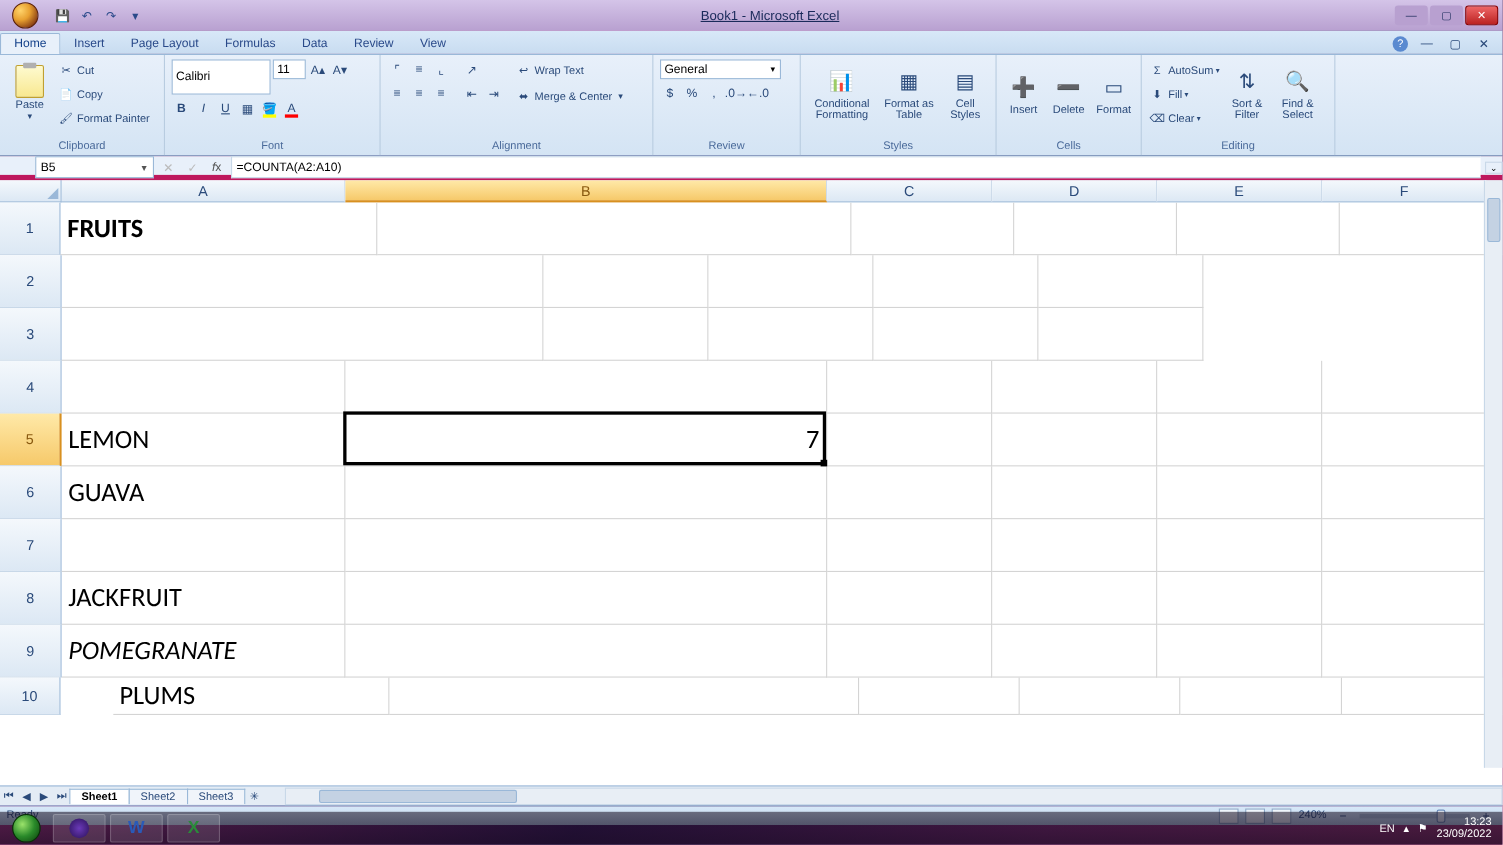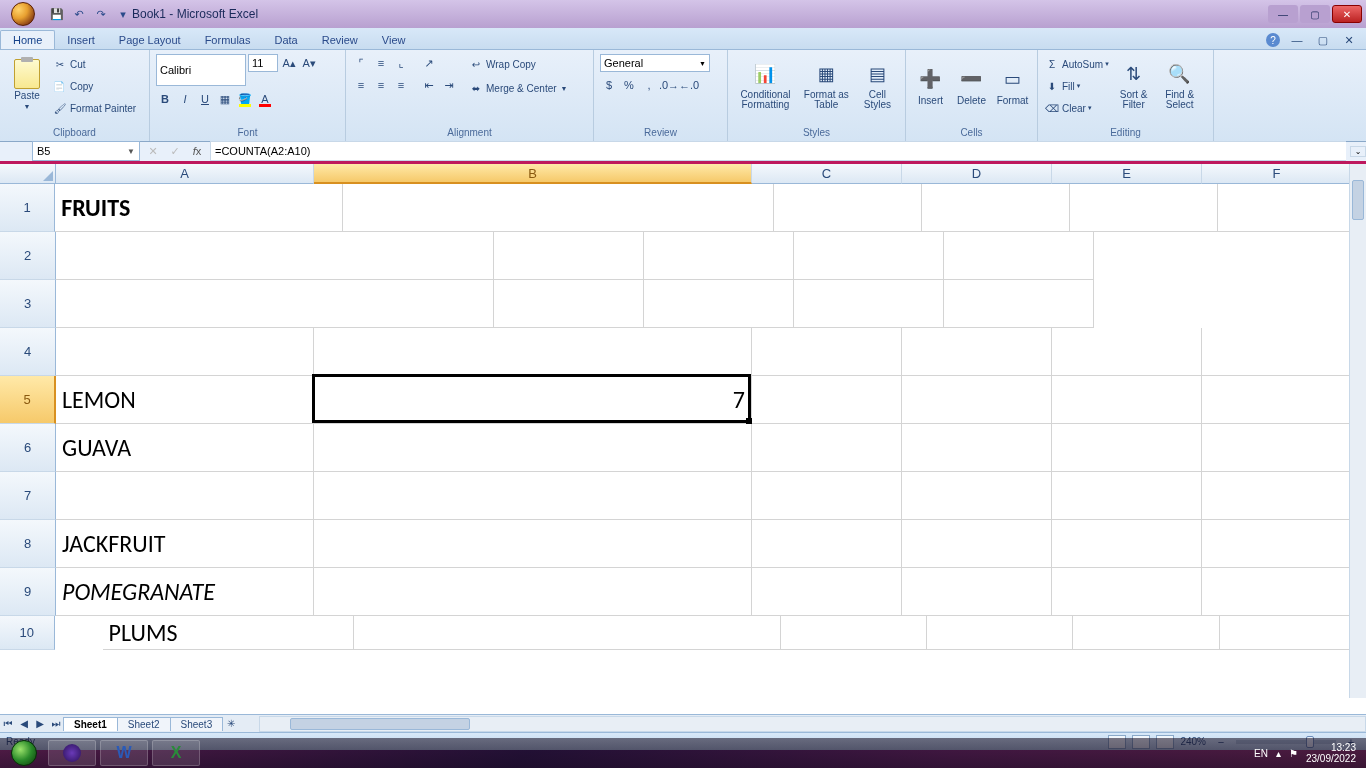--- a/index.html
+++ b/index.html
@@ -4,21 +4,21 @@
 <style>
 * { box-sizing: border-box; margin: 0; padding: 0; font-family: "Segoe UI", Tahoma, sans-serif; }
 body { width: 1366px; height: 768px; overflow: hidden; background: linear-gradient(135deg, #5a1e5e 0%, #c43b8c 30%, #3a1a5a 60%, #8a2d7a 80%, #a83875 100%); position: relative; }
 
 
 .titlebar { height: 28px; background: linear-gradient(#d4c4e8, #b8a0d0); display: flex; align-items: center; padding: 0 2px; }
 .office-btn { width: 42px; height: 28px; display: flex; align-items: center; justify-content: center; }
 .office-logo { width: 24px; height: 24px; border-radius: 50%; background: radial-gradient(circle at 30% 30%, #ffd36b, #e8a030 40%, #7a3010 85%); border: 1px solid #5a2008; }
 .qat { display: flex; gap: 4px; margin-left: 4px; }
 .qat-btn { width: 18px; height: 18px; display: flex; align-items: center; justify-content: center; color: #2a4a8a; font-size: 11px; cursor: pointer; }
-.title-text { flex: 1; color: #1a2a5a; font-size: 12px; }
+.title-text { flex: 1; text-align: center; color: #1a2a5a; font-size: 12px; text-decoration: underline; }
 .win-controls { display: flex; gap: 2px; margin-right: 2px; }
 .win-btn { width: 30px; height: 18px; border-radius: 3px; display: flex; align-items: center; justify-content: center; font-size: 10px; color: #fff; cursor: pointer; }
 .win-min { background: #b8a0d0; color: #1a2a5a; }
 .win-max { background: #b8a0d0; color: #1a2a5a; }
 .win-close { background: linear-gradient(#e66, #b22); border: 1px solid #800; }
 
 
 .tabs-row { height: 22px; background: linear-gradient(#d8e8f8, #c8dcf0); display: flex; align-items: flex-end; border-bottom: 1px solid #9ab8d8; }
 .tab { padding: 3px 12px; font-size: 11px; color: #2a4a8a; cursor: pointer; }
 .tab.active { background: #e8f0fa; border: 1px solid #9ab8d8; border-bottom: none; border-radius: 2px 2px 0 0; color: #15428b; }
@@ -35,21 +35,21 @@
 .small-row { display: flex; align-items: center; gap: 2px; height: 20px; font-size: 10px; color: #2a4a7a; cursor: pointer; }
 .small-row .icon { width: 16px; height: 16px; display: flex; align-items: center; justify-content: center; }
 .col { display: flex; flex-direction: column; gap: 2px; }
 
 
 .font-name { width: 90px; height: 32px; border: 1px solid #9ab8d8; background: #fff; font-size: 11px; padding: 0 3px; }
 .font-size { width: 30px; height: 18px; border: 1px solid #9ab8d8; background: #fff; font-size: 11px; padding: 0 3px; }
 .mini-btn { width: 18px; height: 18px; border: 1px solid transparent; display: flex; align-items: center; justify-content: center; font-size: 11px; color: #2a4a7a; cursor: pointer; }
 
 
-.formula-row { height: 22px; background: #e8f0fa; display: flex; align-items: flex-end; border-bottom: 3px solid #be185d; }
+.formula-row { height: 22px; background: #e8f0fa; display: flex; align-items: flex-start; border-bottom: 5px solid #be185d; }
 .name-box { width: 108px; height: 20px; border: 1px solid #9ab8d8; background: #fff; font-size: 11px; padding: 0 4px; display: flex; align-items: center; }
 .name-box .dd { margin-left: auto; font-size: 8px; color: #555; }
 .fx-area { display: flex; align-items: center; gap: 4px; margin-left: 4px; flex: 1; }
 .fx-btn { width: 18px; height: 18px; display: flex; align-items: center; justify-content: center; font-size: 11px; color: #555; cursor: pointer; }
 .formula-input { flex: 1; height: 20px; border: none; background: #fff; font-size: 11px; padding: 0 4px; border: 1px solid #c8d8e8; border-right: none; }
 .formula-expand { width: 16px; background: #e8f0fa; border: 1px solid #c8d8e8; font-size: 8px; display: flex; align-items: center; justify-content: center; cursor: pointer; }
 
 
 .grid-wrap { position: absolute; top: 164px; left: 0; right: 0; bottom: 52px; background: #fff; display: flex; flex-direction: column; }
 .col-headers { display: flex; height: 20px; }
@@ -211,21 +211,21 @@
           <div class="mini-btn">≡</div>
           <div class="mini-btn">≡</div>
           <div style="width:6px"></div>
           <div class="mini-btn">⇤</div>
           <div class="mini-btn">⇥</div>
         </div>
       </div>
       <div class="col" style="gap:4px;margin-top:2px;margin-left:6px">
         <div class="small-row">
             <span class="icon">↩</span>
-            <span>Wrap Copy</span>
+            <span>Wrap Text</span>
           </div>
         <div class="small-row">
             <span class="icon">⬌</span>
             <span>Merge &amp; Center</span>
             <span style="font-size:7px;margin-left:2px">▼</span>
           </div>
       </div>
     </div>
     <div class="ribbon-group-label">Alignment</div>
   </div>

